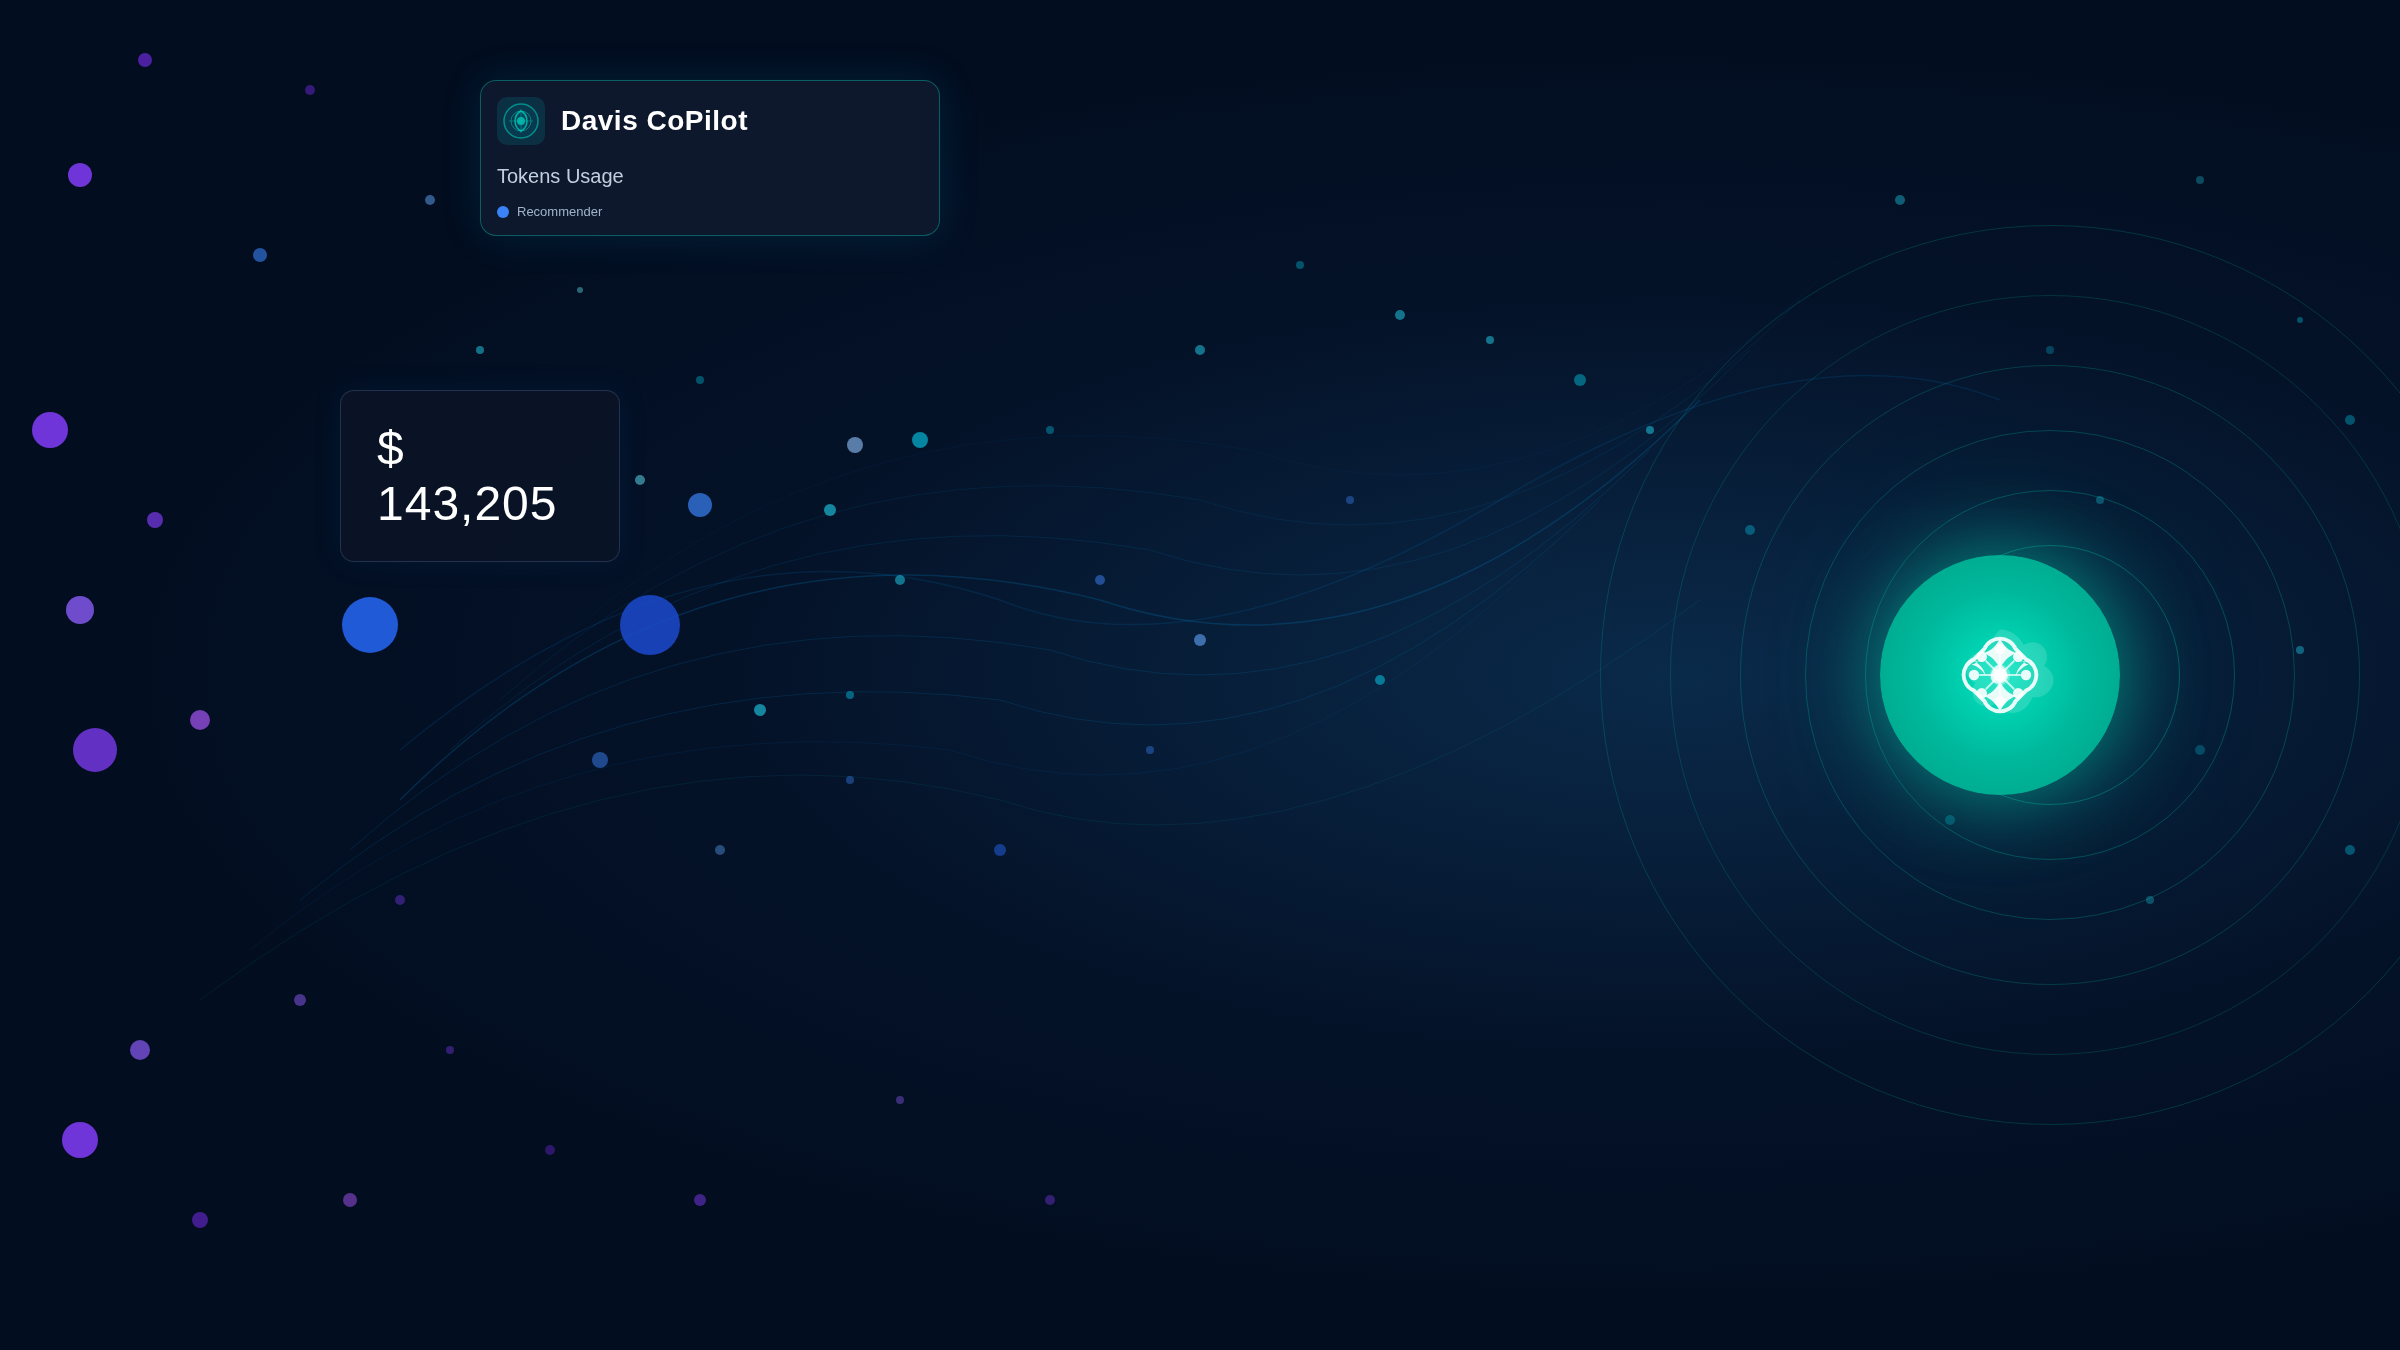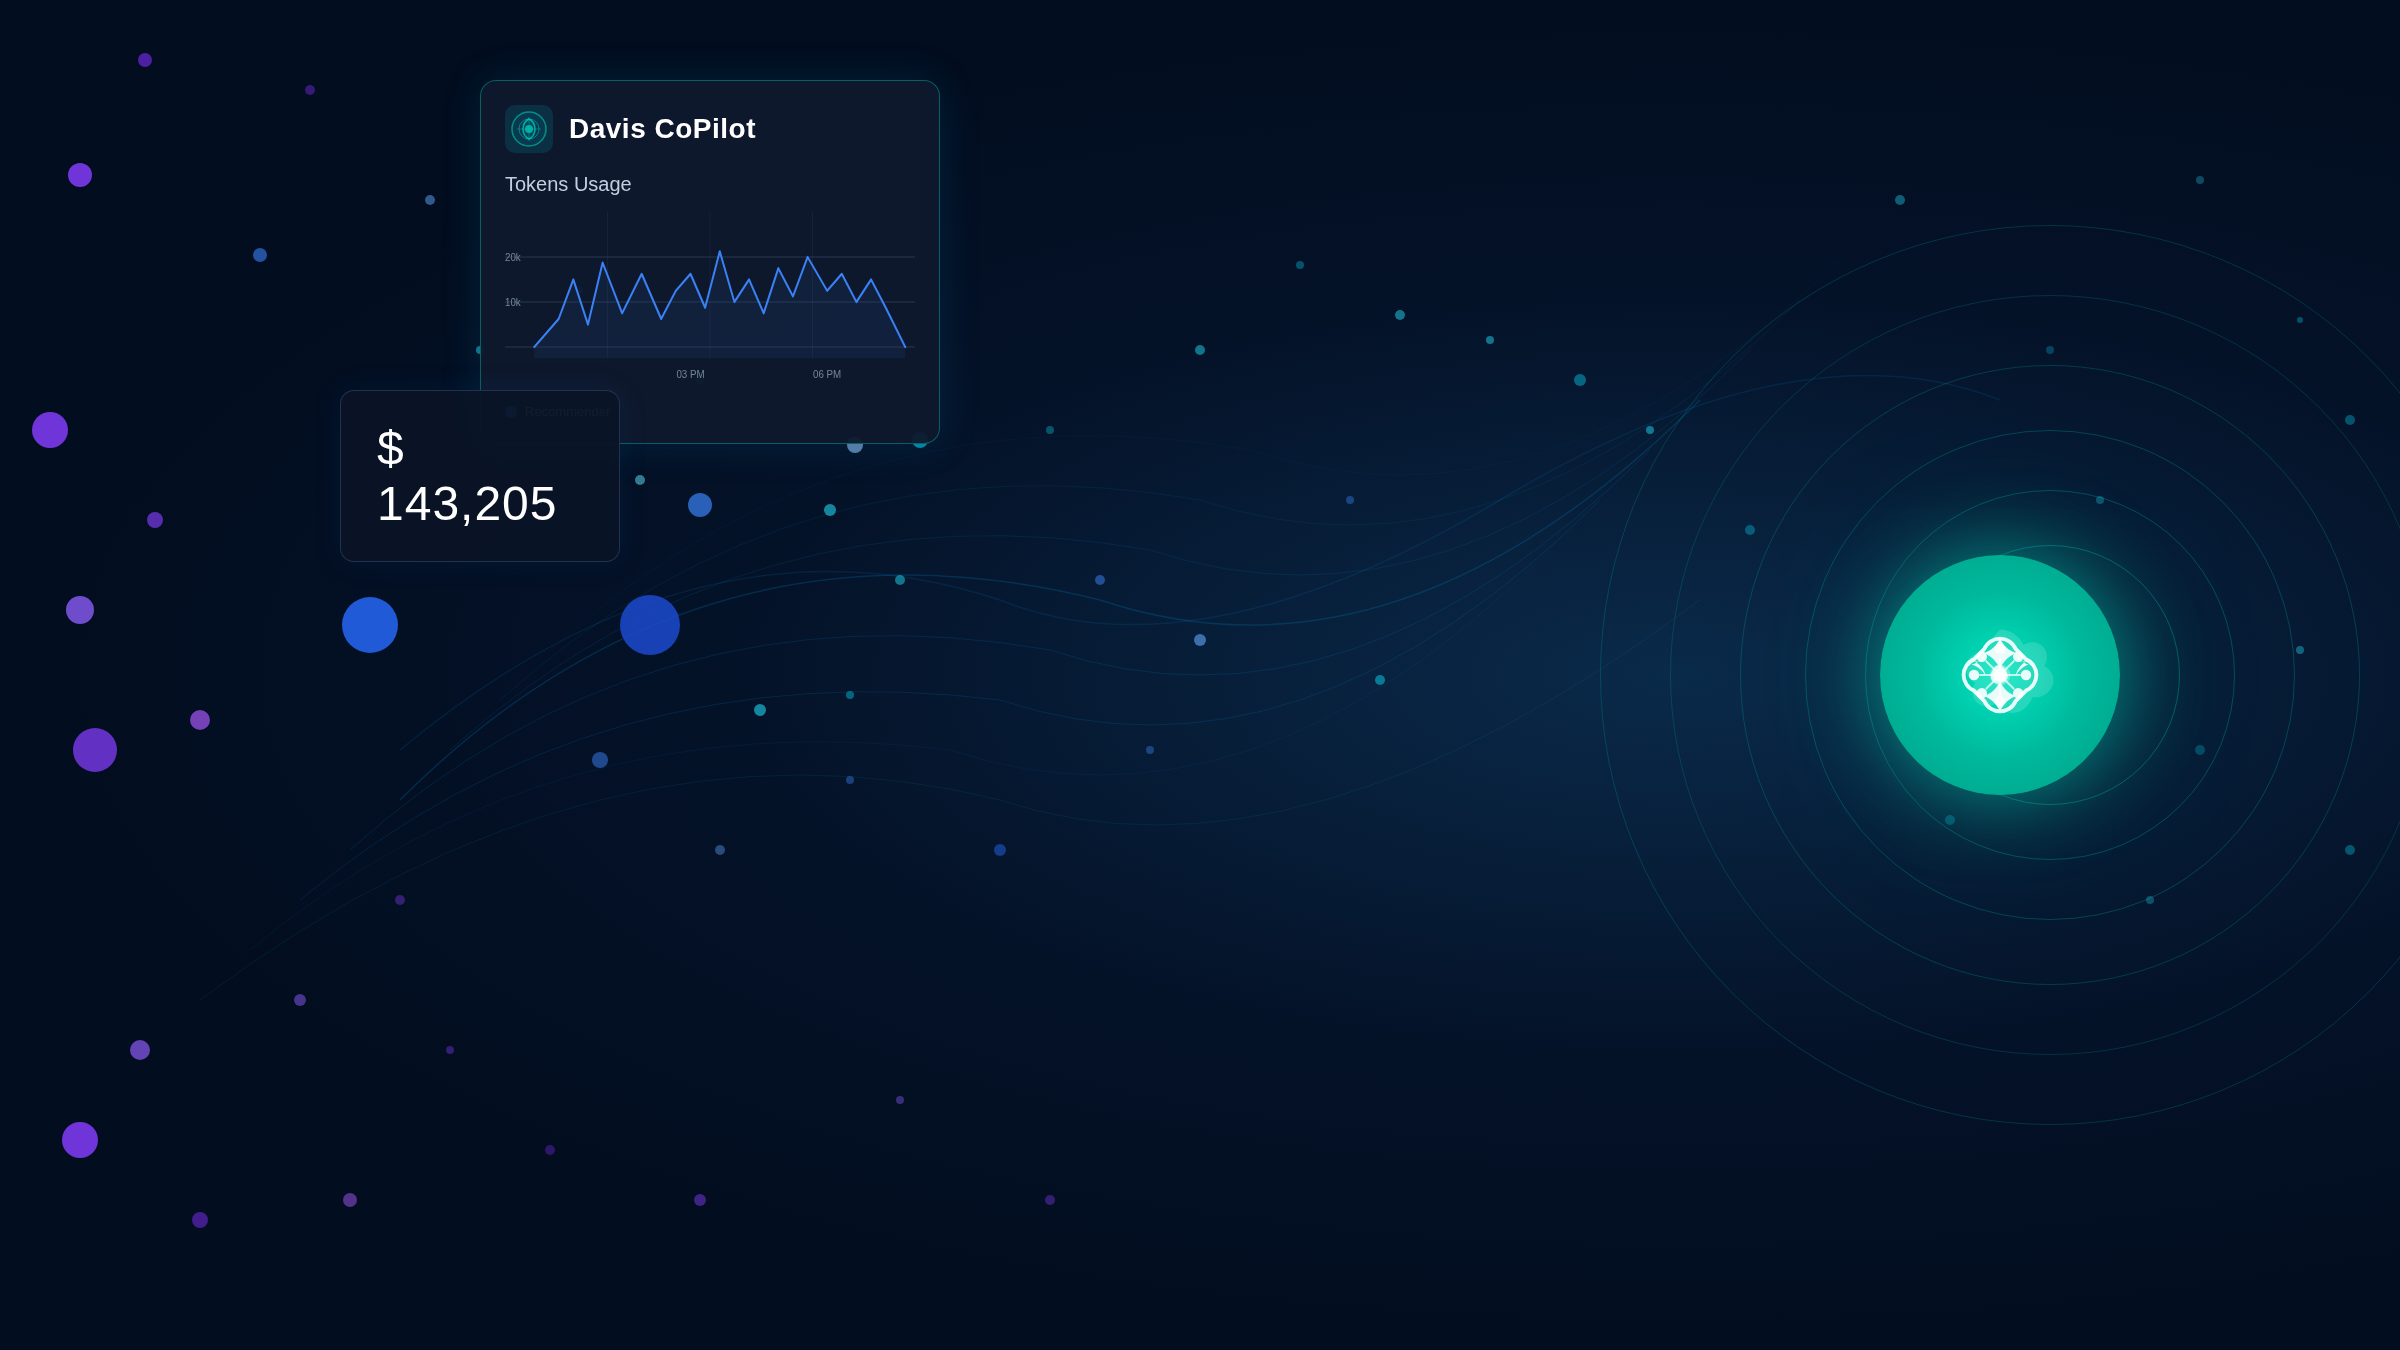--- a/index.html
+++ b/index.html
@@ -81,21 +81,21 @@
 
     
     .copilot-card {
       position: absolute;
       left: 480px;
       top: 80px;
       width: 460px;
       background: rgba(15, 25, 45, 0.95);
       border-radius: 16px;
       border: 1px solid rgba(0, 200, 180, 0.4);
-      padding: 24px;
+      padding: 16px;
       z-index: 20;
       box-shadow: 0 0 40px rgba(0, 150, 200, 0.15);
     }
 
     .copilot-header {
       display: flex;
       align-items: center;
       gap: 16px;
       margin-bottom: 20px;
     }
@@ -261,42 +261,20 @@
         <circle cx="18" cy="18" r="4" fill="rgba(0,200,180,0.8)"></circle>
         <line x1="18" y1="6" x2="18" y2="30" stroke="rgba(0,200,180,0.4)" stroke-width="1"></line>
         <line x1="6" y1="18" x2="30" y2="18" stroke="rgba(0,200,180,0.4)" stroke-width="1"></line>
       </svg>
     </div>
     <span class="copilot-title">Davis CoPilot</span>
   </div>
 
   <div class="tokens-label">Tokens Usage</div>
 
-  <div class="chart-container">
-    <svg class="chart-svg" viewBox="0 0 420 160" preserveAspectRatio="none">
-
-      <line x1="0" y1="40" x2="420" y2="40" stroke="rgba(100,130,160,0.3)" stroke-width="1"></line>
-      <line x1="0" y1="80" x2="420" y2="80" stroke="rgba(100,130,160,0.3)" stroke-width="1"></line>
-      <line x1="0" y1="120" x2="420" y2="120" stroke="rgba(100,130,160,0.3)" stroke-width="1"></line>
-
-      <line x1="105" y1="0" x2="105" y2="130" stroke="rgba(100,130,160,0.2)" stroke-width="0.5"></line>
-      <line x1="210" y1="0" x2="210" y2="130" stroke="rgba(100,130,160,0.2)" stroke-width="0.5"></line>
-      <line x1="315" y1="0" x2="315" y2="130" stroke="rgba(100,130,160,0.2)" stroke-width="0.5"></line>
-
-      <text x="0" y="44" fill="rgba(160,180,200,0.7)" font-size="10" font-family="Arial">20k</text>
-      <text x="0" y="84" fill="rgba(160,180,200,0.7)" font-size="10" font-family="Arial">10k</text>
-
-      <polyline points="30,120 55,95 70,60 85,100 100,45 120,90 140,55 160,95 175,70 190,55 205,85 220,35 235,80 250,60 265,90 280,50 295,75 310,40 330,70 345,55 360,80 375,60 390,85 410,120" fill="none" stroke="#3b82f6" stroke-width="2" stroke-linejoin="round" stroke-linecap="round"></polyline>
-
-      <polygon points="30,120 55,95 70,60 85,100 100,45 120,90 140,55 160,95 175,70 190,55 205,85 220,35 235,80 250,60 265,90 280,50 295,75 310,40 330,70 345,55 360,80 375,60 390,85 410,120 410,130 30,130" fill="rgba(59,130,246,0.08)"></polygon>
-
-      <text x="190" y="148" fill="rgba(160,180,200,0.7)" font-size="10" font-family="Arial" text-anchor="middle">03 PM</text>
-      <text x="330" y="148" fill="rgba(160,180,200,0.7)" font-size="10" font-family="Arial" text-anchor="middle">06 PM</text>
-    </svg>
-  </div>
 
   <div class="chart-legend">
     <div class="legend-dot"></div>
     <span class="legend-label">Recommender</span>
   </div>
 </div>
 
 <div class="money-card">
   <span class="money-value">$ 143,205</span>
 </div>

